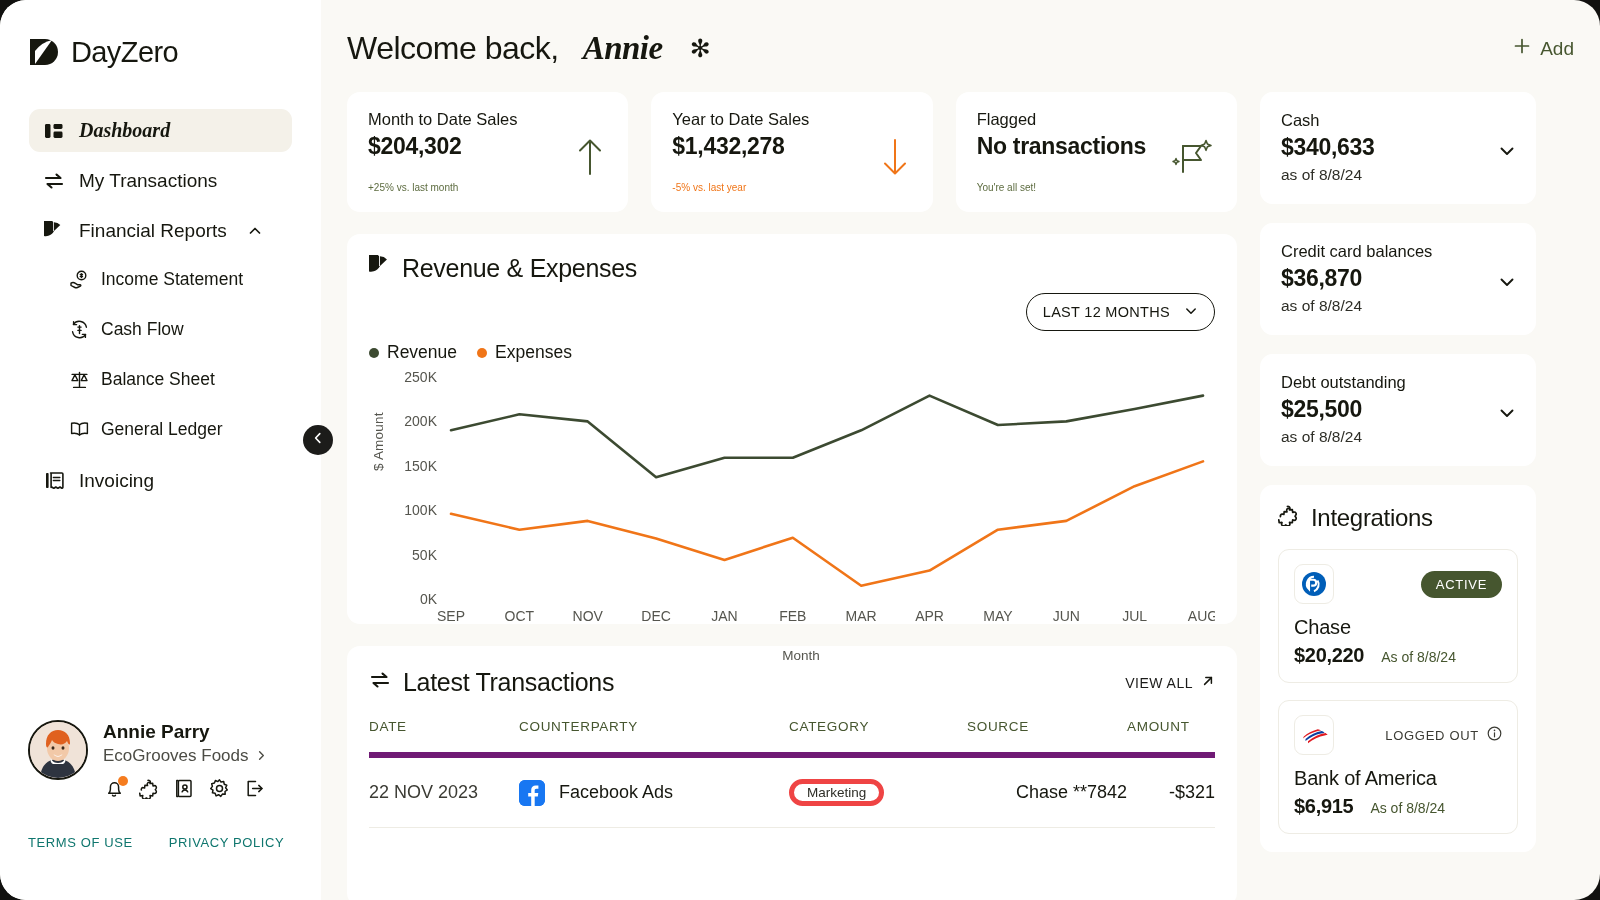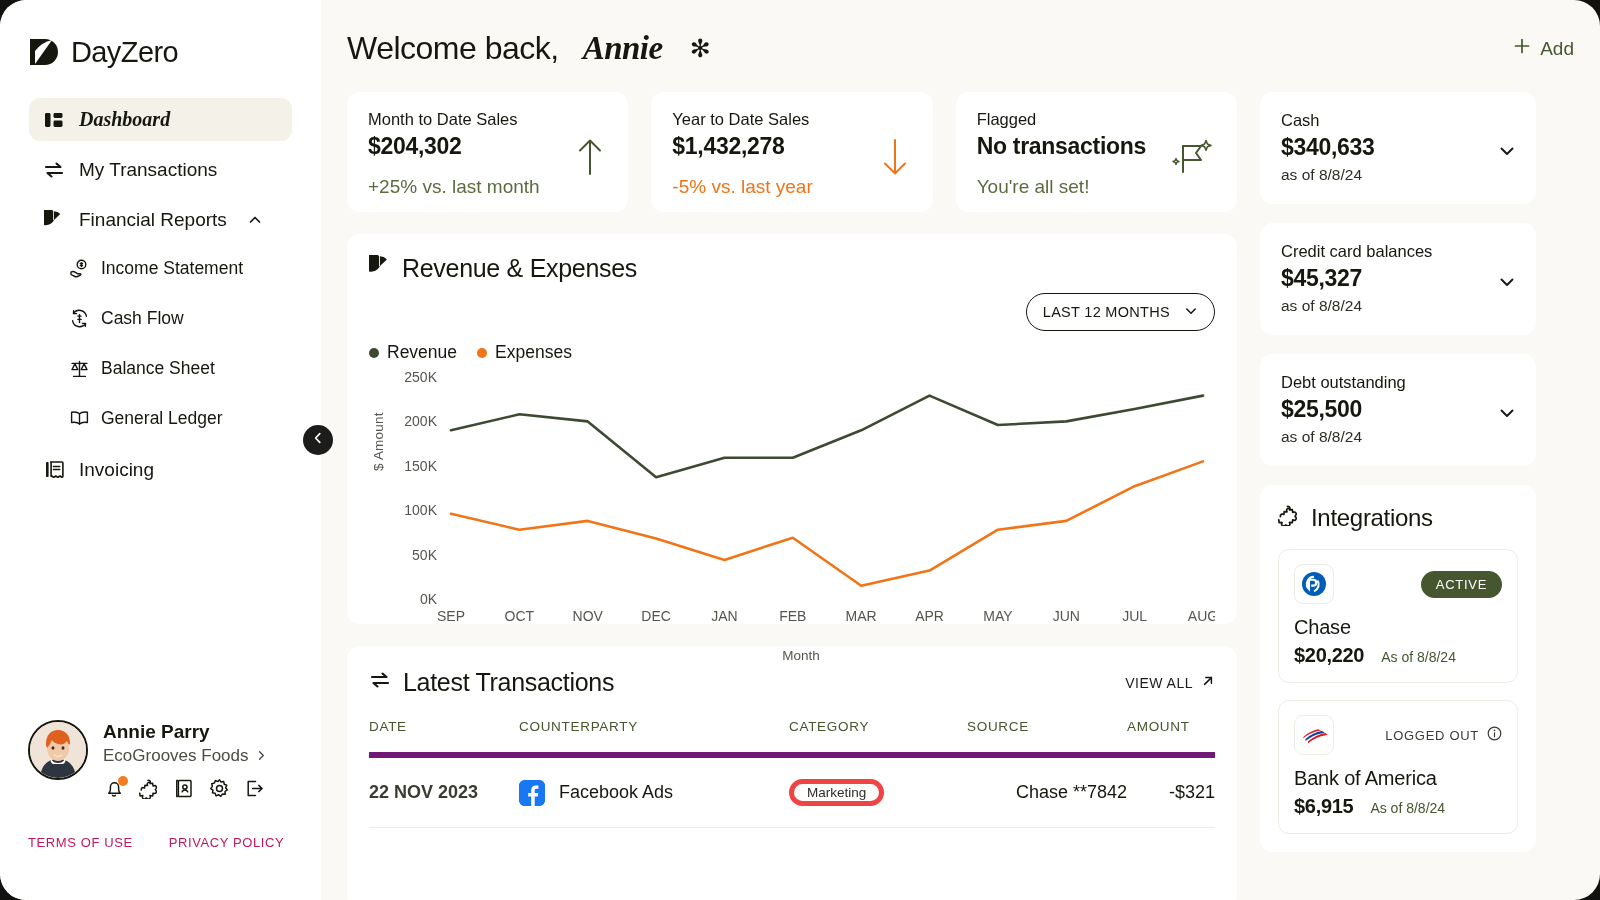--- a/index.html
+++ b/index.html
@@ -23,21 +23,21 @@
     position: absolute; left: 0; top: 0;
     width: 321px; height: 900px;
     background: #ffffff;
     border-radius: 26px 0 0 26px;
     padding: 30px 0 0 0;
   }
   .brand { display: flex; align-items: center; gap: 13px; padding: 0 0 0 28px; height: 44px; }
   .brand-mark { width: 30px; height: 30px; position: relative; }
   .brand-name { font-size: 29px; font-weight: 400; letter-spacing: -0.6px; color: #16170f; }
 
-  .nav { margin-top: 24px; padding: 0 29px; }
+  .nav { margin-top: 35px; padding: 0 29px; }
   .nav-item {
     display: flex; align-items: center; gap: 14px;
     height: 43px; padding: 0 14px;
     border-radius: 11px;
     font-size: 19px; color: #16170f;
     margin-bottom: 7px;
     cursor: pointer;
   }
   .nav-item.active { background: #f4f1e9; font-family: "Liberation Serif", serif; font-style: italic; font-weight: 700; font-size: 20px; }
   .nav-ic { width: 22px; height: 22px; display: flex; align-items: center; justify-content: center; flex: 0 0 22px; }
@@ -55,21 +55,21 @@
   .avatar {
     width: 60px; height: 60px; border-radius: 50%;
     border: 2px solid #16170f; overflow: hidden; position: relative;
     background: #e9d9cf; flex: 0 0 60px;
   }
   .user-name { font-size: 19px; font-weight: 700; color: #16170f; line-height: 1.25; }
   .user-org { font-size: 17px; color: #4c4c45; display: flex; align-items: center; gap: 7px; margin-top: 2px; }
   .user-icons { display: flex; gap: 12px; margin-top: 11px; align-items: center; }
   .uic { width: 23px; height: 23px; position: relative; cursor: pointer; display: flex; align-items: center; justify-content: center; }
   .badge-dot { position: absolute; top: -1px; right: -2px; width: 10px; height: 10px; border-radius: 50%; background: #f57c1f; }
-  .legal { position: absolute; left: 28px; bottom: 50px; display: flex; gap: 36px; font-size: 13px; letter-spacing: 0.6px; color: #be185d; }
+  .legal { position: absolute; left: 28px; bottom: 50px; display: flex; gap: 36px; font-size: 13px; letter-spacing: 0.6px; color: #0f766e; }
   .legal span { cursor: pointer; }
 
   .collapse-btn {
     position: absolute; left: 303px; top: 425px;
     width: 30px; height: 30px; border-radius: 50%;
     background: #1c1c1a; color: #fff;
     display: flex; align-items: center; justify-content: center;
     cursor: pointer; z-index: 20;
   }
 
@@ -86,21 +86,21 @@
   .col-right { width: 276px; }
 
   
   .kpis { display: flex; gap: 23px; }
   .kpi {
     background: #fff; border-radius: 13px; height: 120px;
     padding: 18px 20px 0 21px; position: relative; flex: 1;
   }
   .kpi-label { font-size: 16.5px; color: #16170f; }
   .kpi-value { font-size: 23px; font-weight: 700; margin-top: 4px; letter-spacing: -0.3px; }
-  .kpi-sub { font-size: 19px; margin-top: 16px; }
+  .kpi-sub { font-size: 10px; margin-top: 22px; }
   .kpi-sub.up { color: #5c6b3f; }
   .kpi-sub.down { color: #f07518; }
   .kpi-sub.neutral { color: #5c6b3f; }
   .kpi-ic { position: absolute; right: 21px; top: 44px; }
 
   
   .card { background: #fff; border-radius: 13px; }
   .chart-card { margin-top: 22px; height: 390px; padding: 20px 22px 8px 22px; position: relative; }
   .chart-head { display: flex; align-items: flex-start; justify-content: space-between; }
   .chart-title { display: flex; align-items: center; gap: 11px; font-size: 25px; font-weight: 400; letter-spacing: -0.3px; }
@@ -125,21 +125,21 @@
   .tx-card { margin-top: 22px; padding: 22px 22px 0 22px; height: 260px; overflow: hidden; }
   .tx-head { display: flex; align-items: center; justify-content: space-between; }
   .tx-title { display: flex; align-items: center; gap: 12px; font-size: 25px; letter-spacing: -0.3px; }
   .view-all { display: flex; align-items: center; gap: 8px; font-size: 14px; letter-spacing: .5px; color: #1c1c1a; cursor: pointer; }
   table.tx { width: 100%; border-collapse: collapse; margin-top: 22px; table-layout: fixed; }
   table.tx th {
     font-size: 13.5px; font-weight: 400; letter-spacing: .7px; color: #46562f;
     text-align: left; padding: 0 0 18px 0; border-bottom: 6px solid #701a75;
   }
   table.tx td { font-size: 18px; padding: 21px 0; border-bottom: 1px solid #eeece4; vertical-align: middle; }
-  .c-date { width: 150px; font-weight: bold; } .c-party { width: 270px; } .c-cat { width: 178px; }
+  .c-date { width: 150px; } .c-party { width: 270px; } .c-cat { width: 178px; }
   .c-src { width: 160px; text-align: right; } .c-amt { text-align: right; }
   th.c-src, th.c-amt { text-align: right; }
   .td-date { font-size: 15px; color: #3b3b34; }
   .party { display: flex; align-items: center; gap: 14px; }
   .party-logo { width: 26px; height: 26px; border-radius: 6px; display: flex; align-items: center; justify-content: center; flex: 0 0 26px; }
   .chip {
     display: inline-flex; align-items: center; justify-content: center;
     border: 5px solid #ef4444; border-radius: 14px; height: 27px;
     padding: 0 13px; font-size: 13.5px; color: #2e2e27;
   }
@@ -535,21 +535,21 @@
           <div class="bal-sub">as of 8/8/24</div>
           <span class="bal-chev">
             <svg width="20" height="20" viewBox="0 0 20 20" fill="none" stroke="#16170f" stroke-width="1.9" stroke-linecap="round" stroke-linejoin="round">
                 <path d="M4.5 7.5 10 13l5.5-5.5"></path>
               </svg>
           </span>
         </div>
 
         <div class="bal-card">
           <div class="bal-label">Credit card balances</div>
-          <div class="bal-value">$45,327</div>
+          <div class="bal-value">$36,870</div>
           <div class="bal-sub">as of 8/8/24</div>
           <span class="bal-chev">
             <svg width="20" height="20" viewBox="0 0 20 20" fill="none" stroke="#16170f" stroke-width="1.9" stroke-linecap="round" stroke-linejoin="round">
                 <path d="M4.5 7.5 10 13l5.5-5.5"></path>
               </svg>
           </span>
         </div>
 
         <div class="bal-card">
           <div class="bal-label">Debt outstanding</div>

